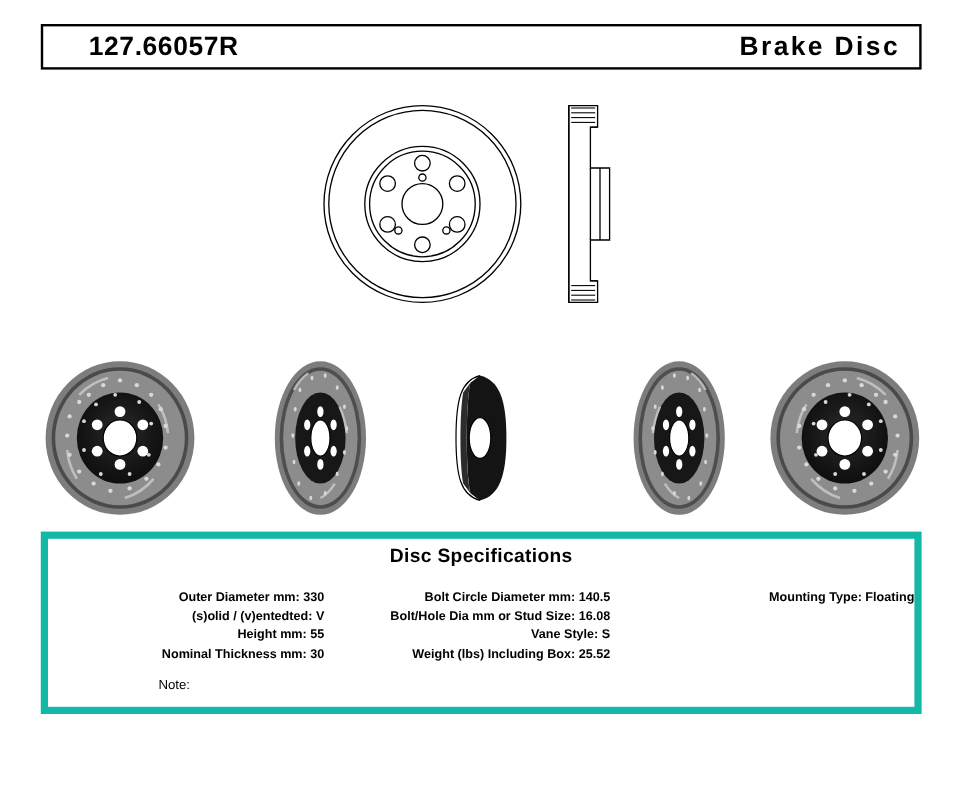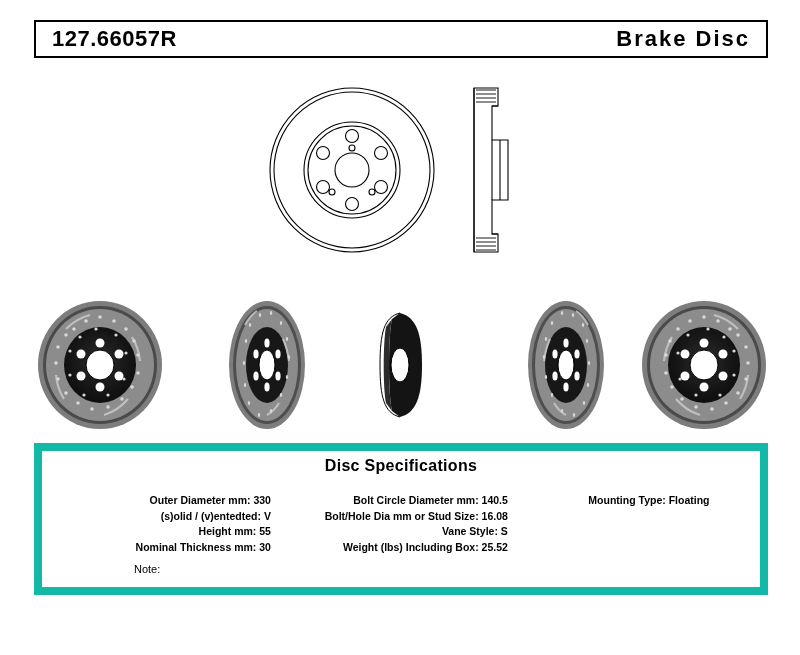--- a/index.html
+++ b/index.html
@@ -35,20 +35,21 @@
     display: flex;
     align-items: center;
     justify-content: space-between;
   }
   .part-number {
     font-size: 22px;
     font-weight: bold;
     letter-spacing: 0.5px;
     padding-left: 16px;
     font-family: "Liberation Sans", sans-serif;
+    margin-left: 22px;
   }
   .product-type {
     font-size: 22px;
     font-weight: bold;
     letter-spacing: 2px;
     padding-right: 16px;
     margin-left: 28px;
   }
 
   
@@ -72,40 +73,40 @@
     top: 0;
   }
 
   
   .spec-box {
     position: absolute;
     left: 34px;
     top: 443px;
     width: 734px;
     height: 152px;
-    border: 8px solid #14b8a6;
+    border: 6px solid #14b8a6;
     box-sizing: border-box;
   }
   .spec-title {
     text-align: center;
     font-size: 16px;
     font-weight: bold;
     margin-top: 6px;
     letter-spacing: 0.3px;
   }
   .spec-cols {
     display: flex;
     margin-top: 18px;
   }
   .spec-col {
     box-sizing: border-box;
   }
   .spec-col.left   { width: 33%; text-align: right; padding-right: 8px; }
   .spec-col.mid    { width: 33%; text-align: right; padding-right: 8px; }
-  .spec-col.right  { width: 34%; text-align: center;  padding-left: 22px; }
+  .spec-col.right  { width: 34%; text-align: right;  padding-left: 22px; }
 
   .spec-line {
     font-size: 10.5px;
     font-weight: bold;
     line-height: 15.5px;
     white-space: nowrap;
   }
   .note {
     position: absolute;
     left: 92px;

